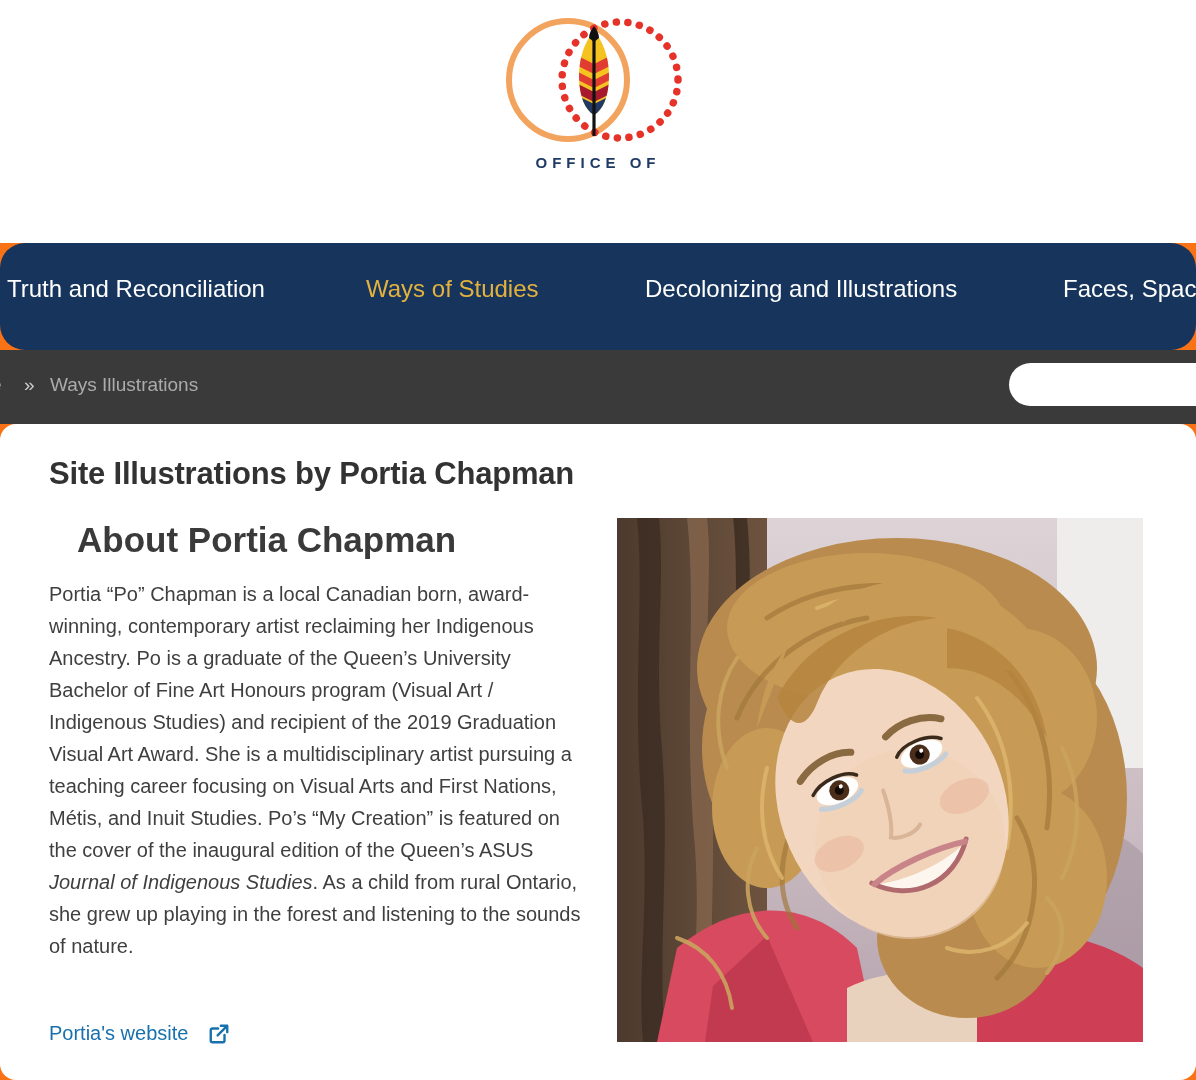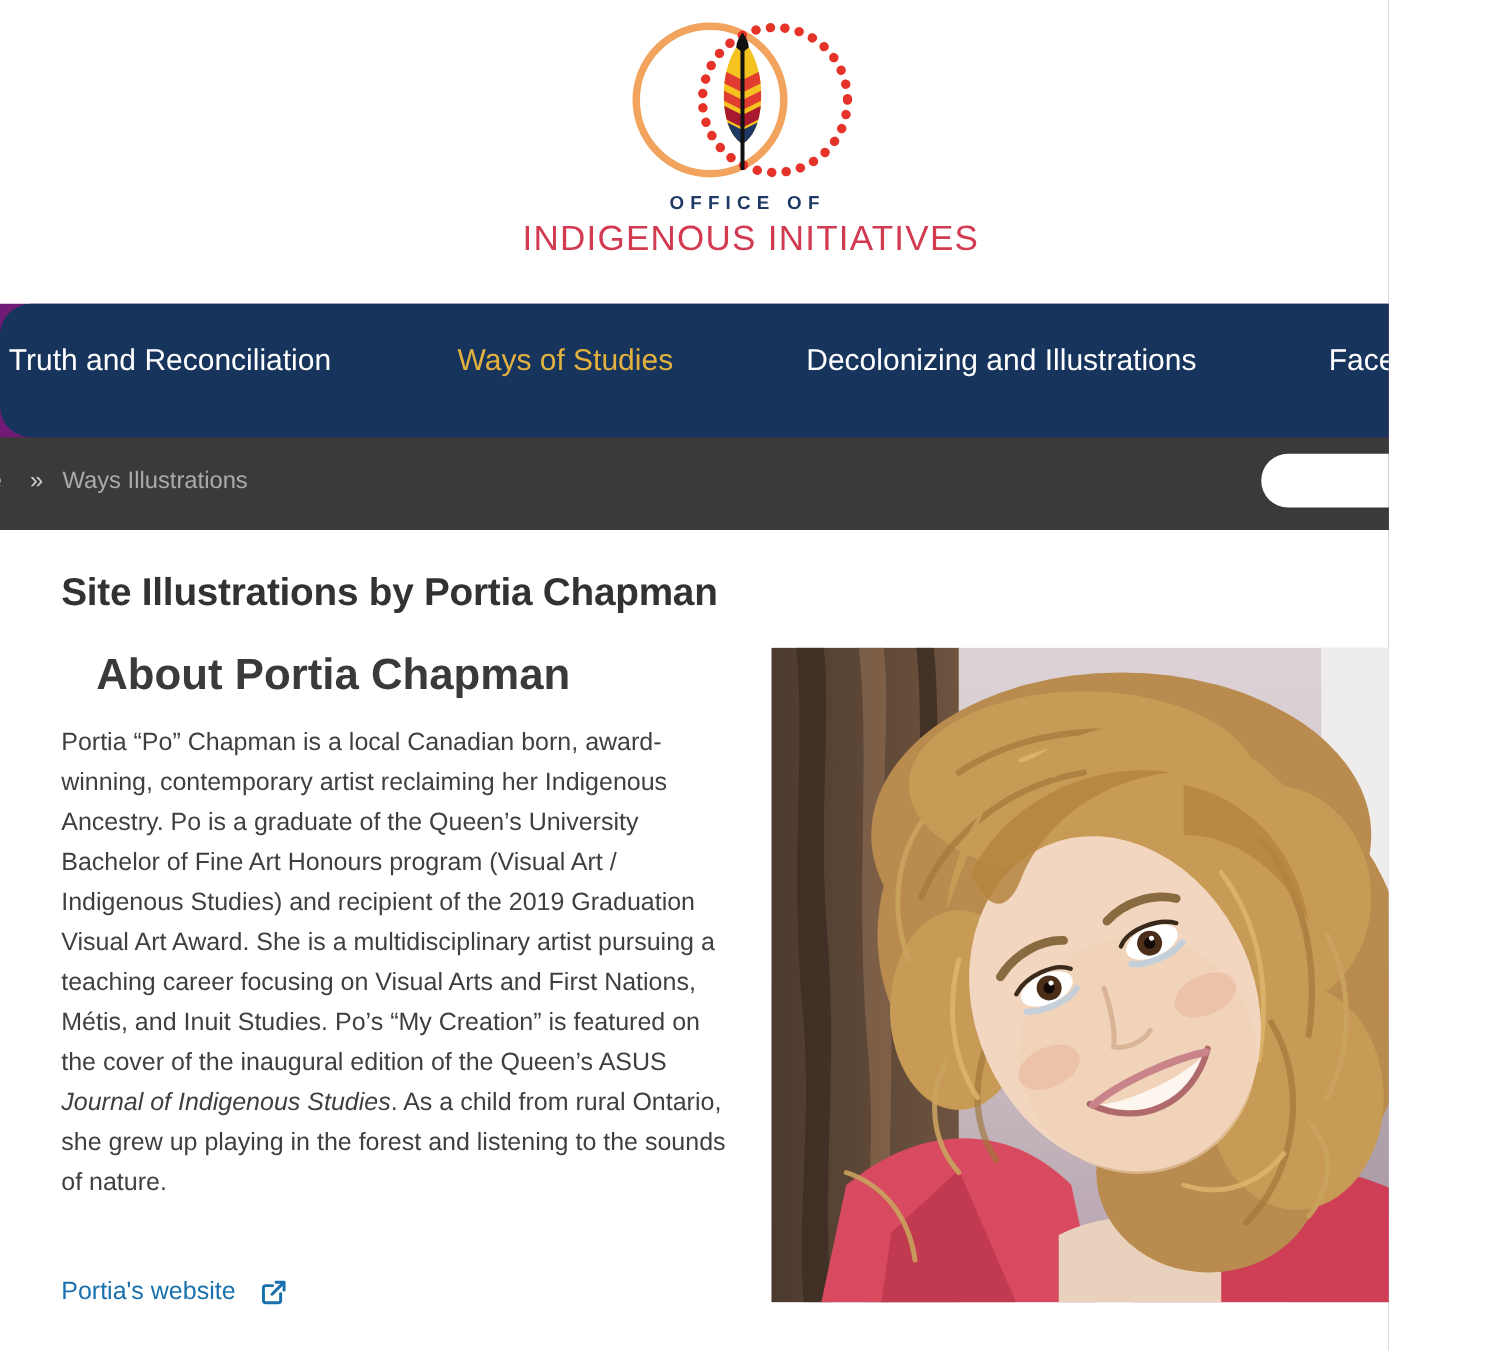--- a/index.html
+++ b/index.html
@@ -1,18 +1,18 @@
 <!DOCTYPE html>
 <html><head>
 <meta charset="utf-8">
 <style>
   * { margin:0; padding:0; box-sizing:border-box; }
   html,body { background:#fff; }
   body { font-family:"Liberation Sans","DejaVu Sans",sans-serif; }
-  #page { position:relative; width:1111px; height:1080px; overflow:hidden; background:#701a75; }
+  #page { position:relative; width:1196px; height:1080px; overflow:hidden; background:#f97316; }
 
   
   .header { position:absolute; left:0; top:0; width:1196px; height:243px; background:#fff; }
   .logo-block { position:absolute; left:50%; top:14px; transform:translateX(-50%); width:360px; text-align:center; }
   .logo-mark { display:block; margin:0 auto; }
   .logo-top { margin-top:8px; font-size:15px; font-weight:700; letter-spacing:5px; color:#1f3a64; }
   .logo-bottom { margin-top:4px; font-size:28px; font-weight:400; letter-spacing:1px; color:#d23a51; white-space:nowrap; }
 
   
   .navbar { position:absolute; left:0; top:243px; width:1196px; height:107px; background:#17355c;border-radius:25px; }
@@ -24,21 +24,21 @@
   .crumbbar { position:absolute; left:0; top:350px; width:1196px; height:74px; background:#3a3a3a; }
   .crumb-frag { position:absolute; left:0; top:24px; width:6px; height:26px; overflow:hidden; color:#b3b3b3; font-size:19px; }
   .crumb-frag span { display:inline-block; margin-left:-9px; }
   .crumb-sep { position:absolute; left:24px; top:24px; color:#cfcfcf; font-size:19px; }
   .crumb-current { position:absolute; left:50px; top:24px; color:#ababab; font-size:19px; }
   .search-pill { position:absolute; left:1009px; top:13px; width:220px; height:43px; background:#fff; border-radius:22px; border:none; }
   .search-input { position:absolute; left:1031px; top:13px; width:165px; height:43px; border:none; outline:none; background:transparent; font-size:19px; color:#555; font-family:"Liberation Sans",sans-serif; }
   .search-input::placeholder { color:#8c8c8c; opacity:1; }
 
   
-  .content { position:absolute; left:0; top:424px; width:1196px; height:656px; background:#fff; }
+  .content { position:absolute; left:0; top:424px; width:1196px; height:656px; background:#fff;border-radius:16px; }
   .h1 { position:absolute; left:49px; top:32px; font-size:31px; font-weight:700; color:#323232; letter-spacing:-0.2px; }
   .h2 { position:absolute; left:49px; top:96px; font-size:35px; font-weight:700; color:#3a3a3a;margin-left:28px; }
   .para { position:absolute; left:49px; top:154px; width:543px; font-size:20px; line-height:32px; color:#3f3f3f; }
   .weblink { position:absolute; left:49px; top:598px; font-size:20px; color:#1871ad; text-decoration:none; display:flex; align-items:center; gap:20px; cursor:pointer; }
   .ext-icon { display:inline-block; }
 
   
   .portrait { position:absolute; left:617px; top:94px; width:526px; height:524px; overflow:hidden; }
 </style>
 </head>
@@ -64,21 +64,20 @@
             <polygon points="92,40 112,50 132,40 132,50 112,60 92,50" fill="#e03c31"></polygon>
             <polygon points="92,56 112,66 132,56 132,64 112,74 92,64" fill="#e03c31"></polygon>
             <polygon points="92,68 112,78 132,68 132,78 112,88 92,78" fill="#a6192e"></polygon>
             <polygon points="92,80 112,90 132,80 132,102 112,112 92,102" fill="#1f3864"></polygon>
           </g>
           <path d="M112 12 C115 16 117 20 117 24 L112 28 L107 24 C107 20 109 16 112 12 Z" fill="#111111"></path>
           <line x1="112" y1="24" x2="112" y2="122" stroke="#111111" stroke-width="3.2"></line>
         </g>
       </svg>
       <div class="logo-top">OFFICE OF</div>
-      <div class="logo-bottom">INDIGENOUS INITIATIVES</div>
     </div>
   </div>
 
   <div class="navbar">
     <a class="nav-item nav-0">Truth and Reconciliation</a>
     <a class="nav-item nav-1 active">Ways of Studies</a>
     <a class="nav-item nav-2">Decolonizing and Illustrations</a>
     <a class="nav-item nav-3">Faces, Space</a>
   </div>
 

